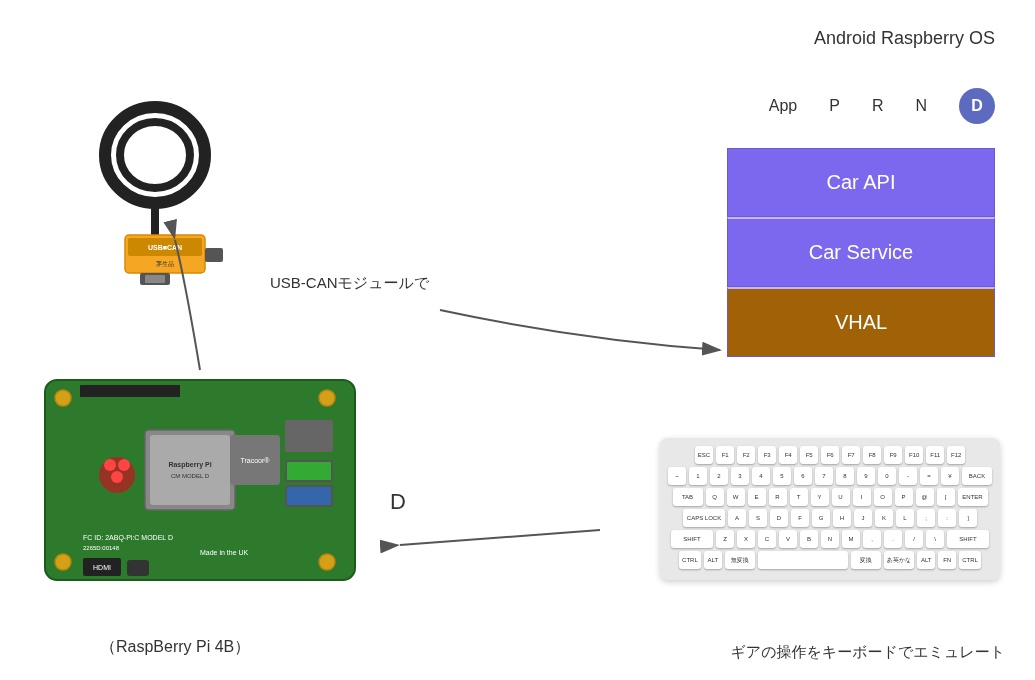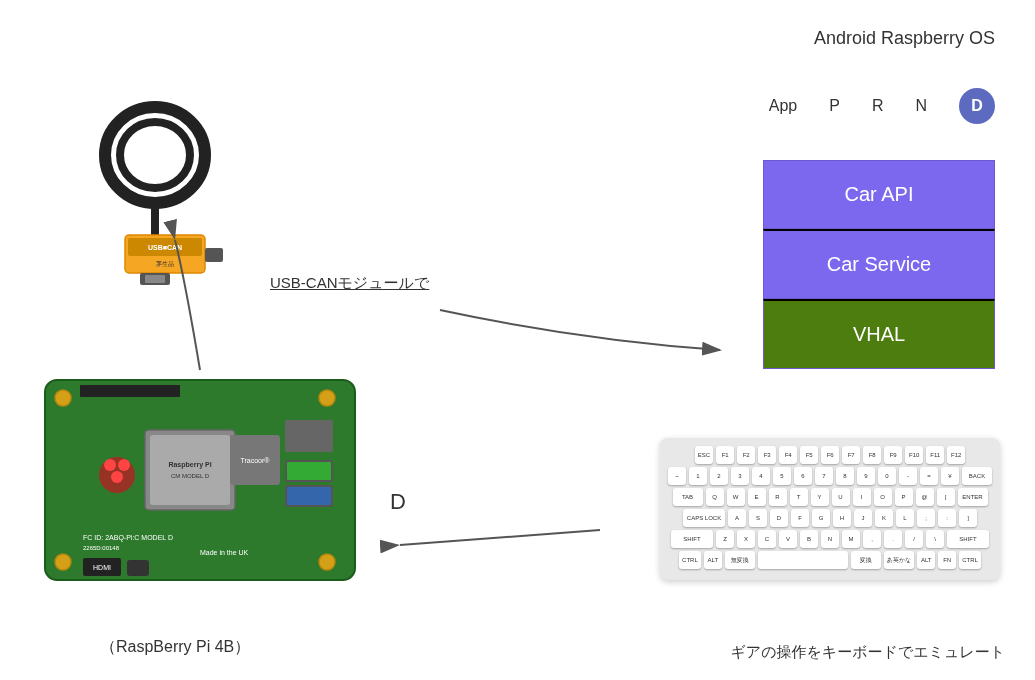--- a/index.html
+++ b/index.html
@@ -44,49 +44,48 @@
       display: flex;
       align-items: center;
       justify-content: center;
       font-size: 16px;
       font-weight: bold;
     }
 
     
     .api-panel {
       position: absolute;
-      top: 160px;
+      top: 148px;
       right: 40px;
-      width: 232px;
+      width: 268px;
     }
     .api-box {
       background: #7b68ee;
       color: white;
       text-align: center;
       padding: 22px 10px;
       font-size: 20px;
       font-weight: 500;
       border: 1px solid #6a5acd;
     }
     .api-box + .api-box {
-      border-top: 2px solid #000000;
+      border-top: 2px solid #c4b5fd;
     }
     .api-box.car-api { background: #7b68ee; }
     .api-box.car-service { background: #7b68ee; }
-    .api-box.vhal { background: #4d7c0f; }
+    .api-box.vhal { background: #a16207; }
 
     
     .usb-can-label {
       position: absolute;
       top: 270px;
       left: 270px;
       font-size: 15px;
       color: #333;
       line-height: 1.7;
-      text-decoration: underline;
     }
 
     
     .rpi-label {
       position: absolute;
       bottom: 20px;
       left: 100px;
       font-size: 16px;
       color: #333;
       text-align: center;

